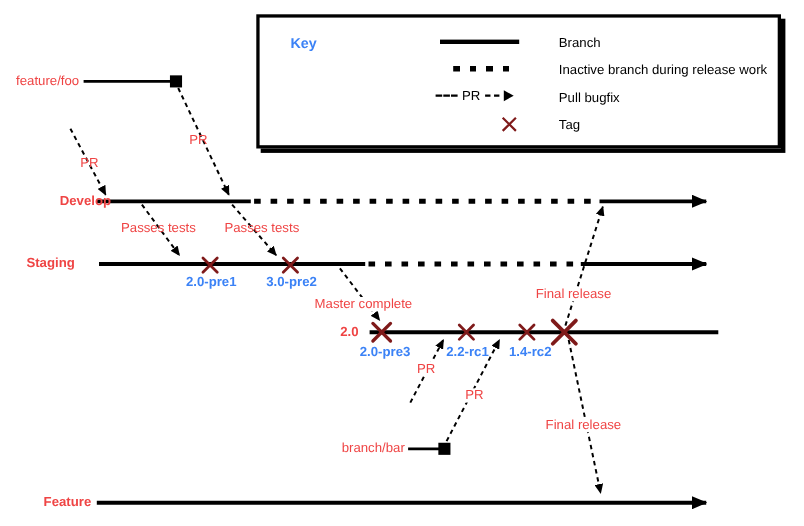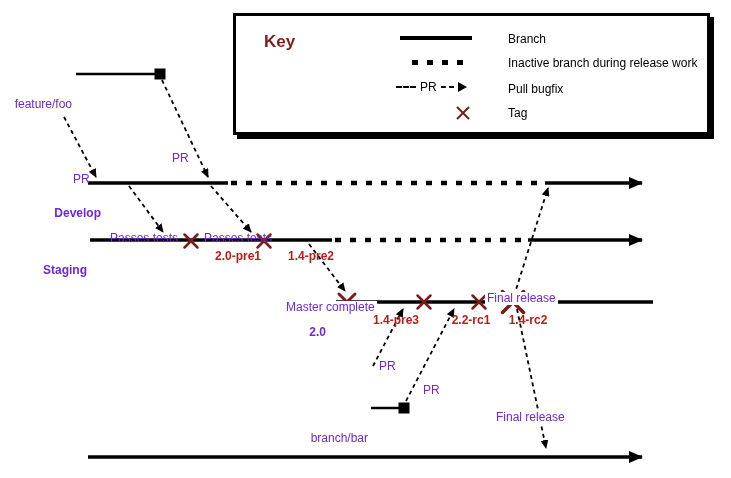--- a/index.html
+++ b/index.html
@@ -1,31 +1,31 @@
 <!DOCTYPE html>
 <html><head>
 <meta charset="utf-8">
 <style>
   html,body{margin:0;padding:0;background:#fff;}
   .canvas{
     position:relative;width:731px;height:478px;background:#ffffff;
     font-family:"Liberation Sans",sans-serif;overflow:hidden;
   }
-  .lbl{position:absolute;font-size:12px;color:#6d28d9;white-space:nowrap;line-height:13px;margin-top:31px;}
+  .lbl{position:absolute;font-size:12px;color:#ef4444;white-space:nowrap;line-height:13px;}
   .lbl.bold{font-weight:bold;}
   .lbl.right{text-align:right;}
   .lbl.onpath{background:#fff;padding:0 2px;}
-  .tag-label{position:absolute;font-size:12px;font-weight:bold;color:#b91c1c;text-align:center;white-space:nowrap;line-height:13px;margin-left:46px;}
+  .tag-label{position:absolute;font-size:12px;font-weight:bold;color:#3b82f6;text-align:center;white-space:nowrap;line-height:13px;}
   svg.layer{position:absolute;left:0;top:0;}
   
   .keybox{
     position:absolute;left:233px;top:13px;width:471px;height:116px;
     background:#fff;border:3px solid #000;box-shadow:4px 4px 0 #000;
   }
-  .key-title{position:absolute;left:28px;top:16px;font-size:17px;font-weight:bold;color:#7f1d1d;}
+  .key-title{position:absolute;left:28px;top:16px;font-size:13px;font-weight:bold;color:#3b82f6;}
   .key-label{position:absolute;left:272px;font-size:12px;color:#000;white-space:nowrap;text-align:right;}
   .key-solid{position:absolute;left:164px;top:20px;width:72px;height:4px;background:#000;}
   .key-dotted{position:absolute;left:176px;top:44px;width:54px;height:5px;
     background:repeating-linear-gradient(90deg,#000 0 6px,transparent 6px 15px);}
   .key-pr{position:absolute;left:160px;top:64px;display:flex;align-items:center;gap:4px;}
   .key-dash{height:0;border-top:2px dashed #000;}
   .key-arrowhead{width:0;height:0;border-left:9px solid #000;border-top:5px solid transparent;border-bottom:5px solid transparent;}
   .key-pr-text{font-size:12px;color:#000;}
 </style>
 </head>
@@ -113,34 +113,34 @@
     <div class="key-label" style="top:66px">Pull bugfix</div>
 
     <svg width="16" height="16" style="position:absolute;left:219px;top:89px">
       <path d="M2 2 L14 14 M2 14 L14 2" stroke="#7f1a1a" stroke-width="2" fill="none"></path>
     </svg>
     <div class="key-label" style="top:90px">Tag</div>
   </div>
 
   <div class="lbl right" style="left:0;top:67px;width:72px">feature/foo</div>
   <div class="lbl right bold" style="left:17px;top:176px;width:84px">Develop</div>
-  <div class="lbl right bold" style="left:0;top:233px;width:87px">Staging</div>
+  <div class="lbl right bold" style="left:0;top:233px;width:68px">Staging</div>
   <div class="lbl right bold" style="left:298px;top:295px;width:28px">2.0</div>
   <div class="lbl right" style="left:281px;top:401px;width:87px">branch/bar</div>
   <div class="lbl right bold" style="left:0;top:450px;width:83px">Feature</div>
 
   <div class="lbl" style="left:73px;top:142px">PR</div>
   <div class="lbl" style="left:172px;top:121px">PR</div>
   <div class="lbl" style="left:110px;top:201px">Passes tests</div>
   <div class="lbl" style="left:204px;top:201px">Passes tests</div>
   <div class="lbl onpath" style="left:284px;top:270px">Master complete</div>
   <div class="lbl onpath" style="left:377px;top:329px">PR</div>
   <div class="lbl onpath" style="left:421px;top:353px">PR</div>
   <div class="lbl onpath" style="left:485px;top:261px">Final release</div>
   <div class="lbl onpath" style="left:494px;top:380px">Final release</div>
 
   <div class="tag-label" style="left:164px;top:250px;width:56px">2.0-pre1</div>
-  <div class="tag-label" style="left:237px;top:250px;width:56px">1.4-pre2</div>
-  <div class="tag-label" style="left:321px;top:314px;width:58px">1.4-pre3</div>
+  <div class="tag-label" style="left:237px;top:250px;width:56px">3.0-pre2</div>
+  <div class="tag-label" style="left:321px;top:314px;width:58px">2.0-pre3</div>
   <div class="tag-label" style="left:397px;top:314px;width:56px">2.2-rc1</div>
   <div class="tag-label" style="left:454px;top:314px;width:56px">1.4-rc2</div>
 
 </div>
 
 </body></html>

